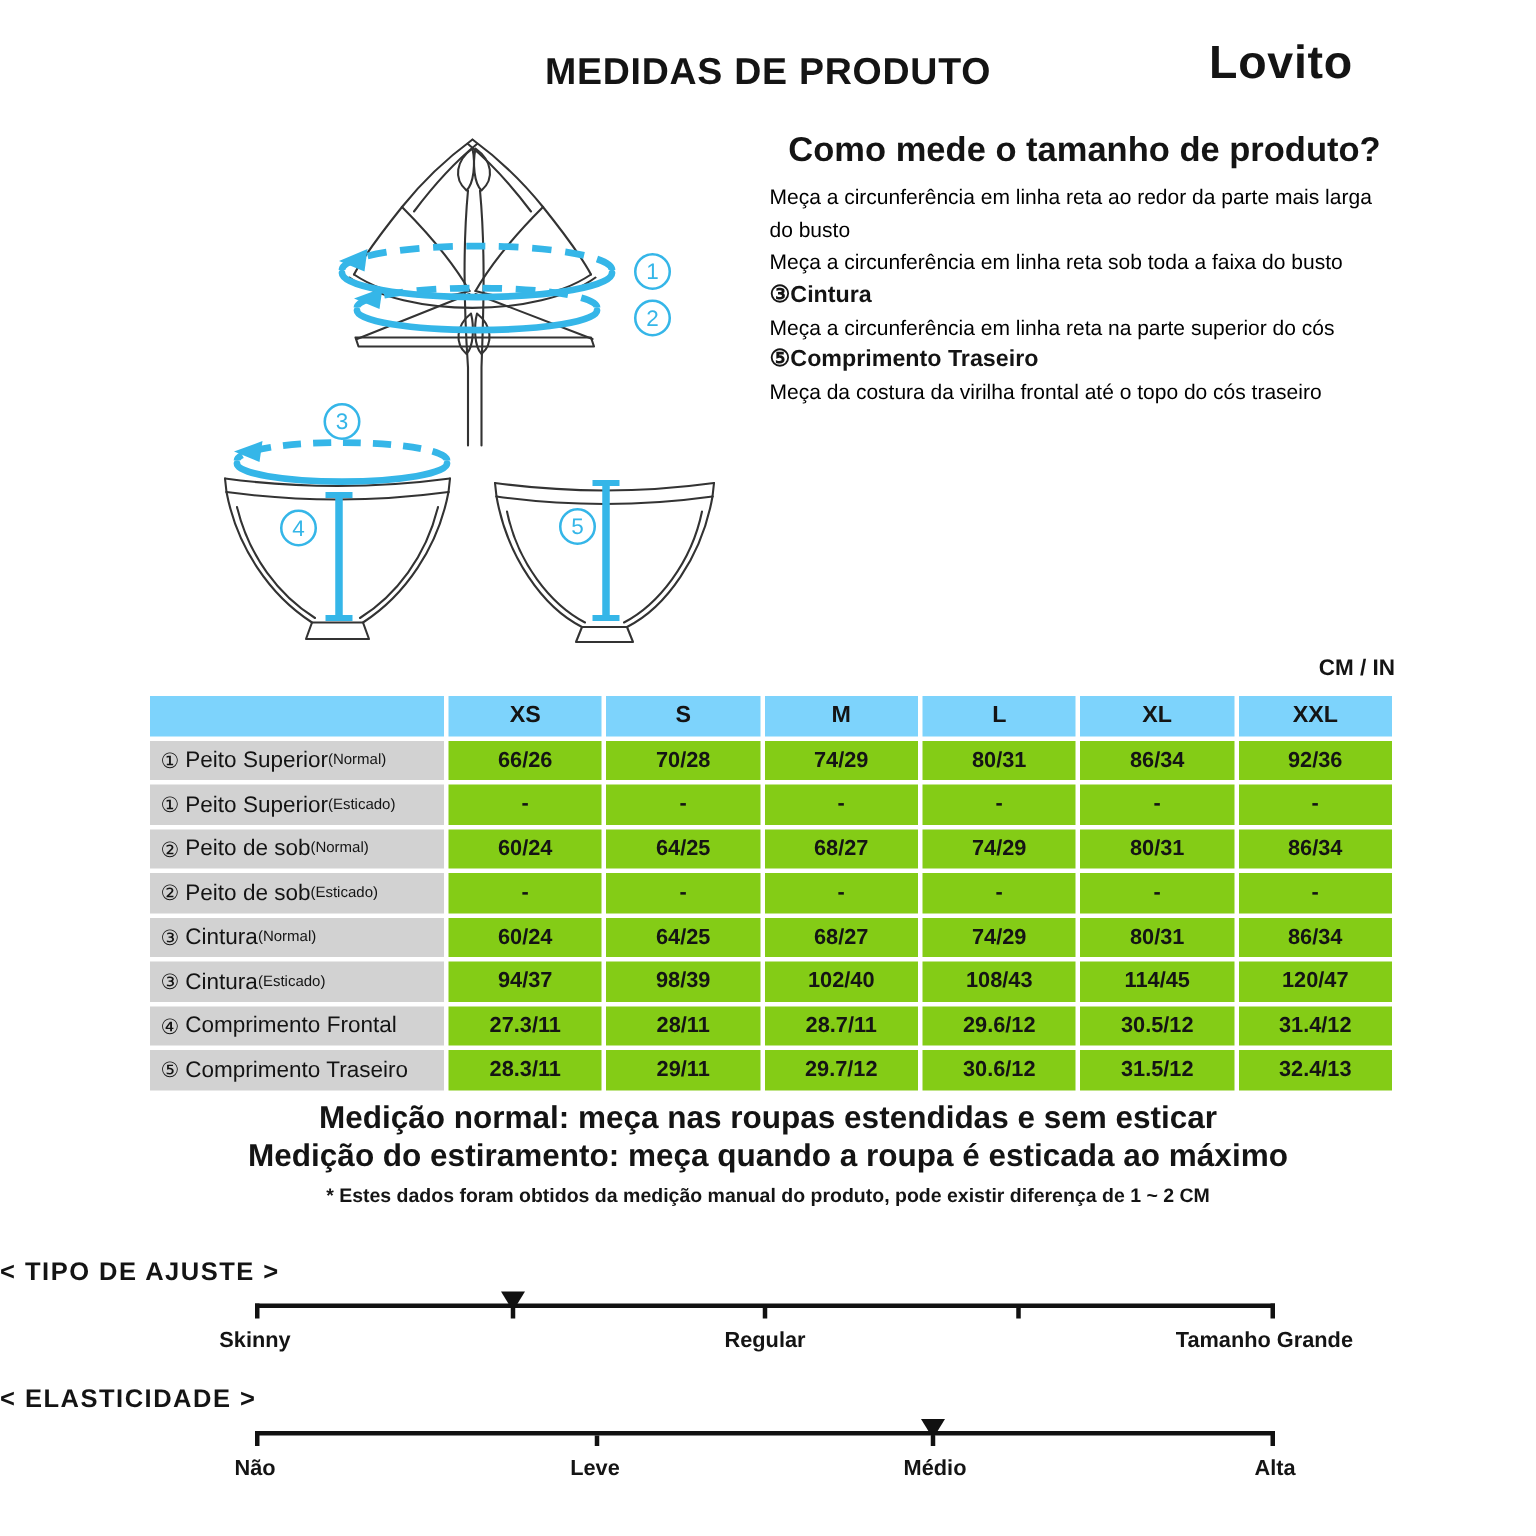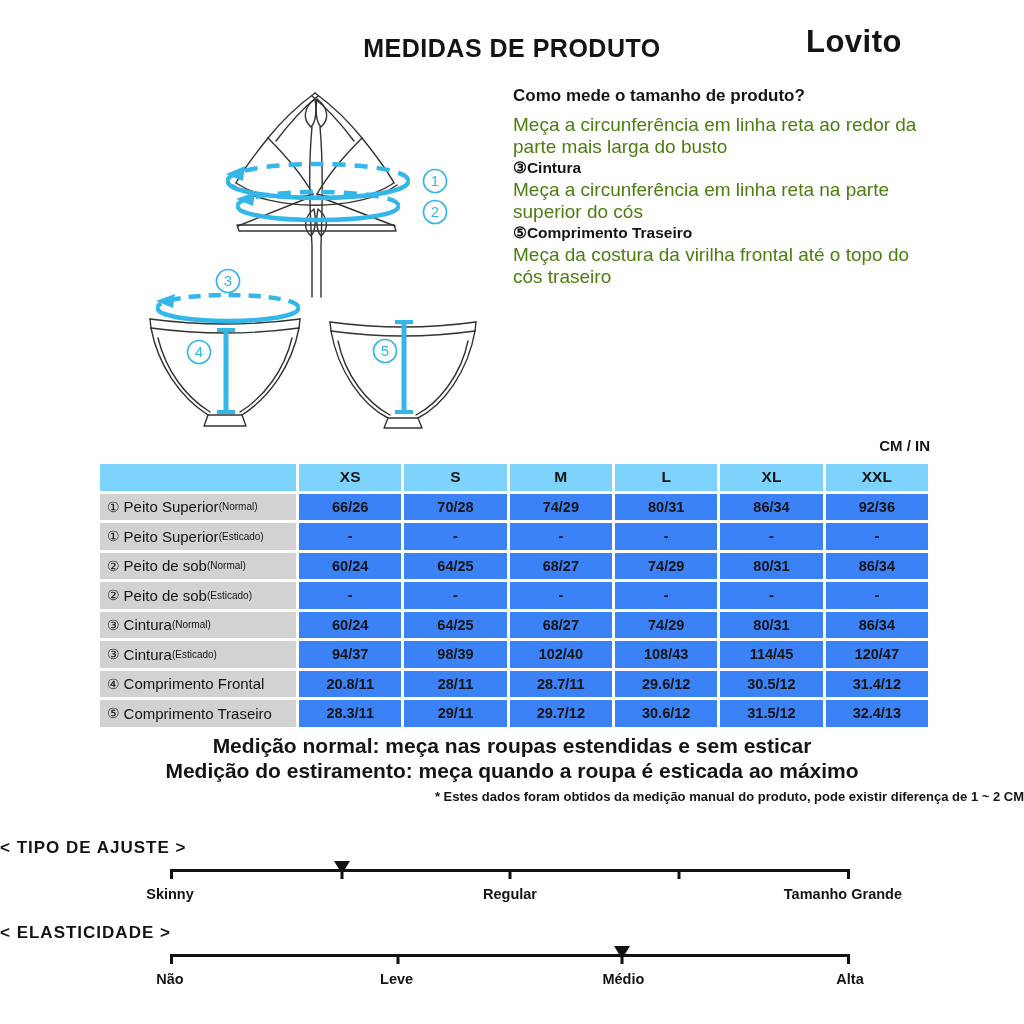--- a/index.html
+++ b/index.html
@@ -9,39 +9,39 @@
   
   .title{position:absolute;top:34px;left:50%;transform:translateX(-50%);
          font-size:25px;font-weight:bold;letter-spacing:.5px;white-space:nowrap;}
   .brand{position:absolute;top:24px;right:122px;font-size:31px;font-weight:bold;letter-spacing:.5px;}
 
   
   .illus{position:absolute;left:80px;top:75px;width:420px;height:360px;}
 
   
   .guide{position:absolute;left:513px;top:86px;width:420px;}
-  .gheading{font-size:17px;font-weight:bold;margin:0 0 8px 0;}
+  .gheading{font-size:23px;font-weight:bold;margin:0 0 8px 0;text-align:center;}
   .gtitle{font-size:15.5px;font-weight:bold;line-height:22px;}
-  .gdesc{font-size:19px;line-height:21.5px;color:#4d7c0f;}
+  .gdesc{font-size:14px;line-height:21.5px;color:#000000;}
   .unit{position:absolute;top:437px;right:94px;font-size:15px;font-weight:bold;}
 
   
   .stable{position:absolute;left:100px;top:464px;width:828px;display:grid;
           grid-template-columns:196px repeat(6,1fr);gap:3px;grid-auto-rows:26.5px;}
   .cell{display:flex;align-items:center;justify-content:center;box-sizing:border-box;}
   .cell.h{background:#7dd3fc;font-weight:bold;font-size:15.5px;}
   .cell.l{background:#d2d2d2;justify-content:flex-start;padding-left:7px;font-size:15px;}
-  .cell.v{background:#3b82f6;font-weight:bold;font-size:14.5px;}
+  .cell.v{background:#84cc16;font-weight:bold;font-size:14.5px;}
   .cnum{font-size:14px;margin-right:4px;}
   .rsub{font-size:10px;}
 
   
   .notes{position:absolute;top:733px;left:0;width:1024px;text-align:center;}
   .note{font-size:21px;font-weight:bold;line-height:25px;margin:0;}
-  .disclaimer{font-size:13px;font-weight:bold;margin:6px 0 0 0;text-align:right;}
+  .disclaimer{font-size:13px;font-weight:bold;margin:6px 0 0 0;}
 
   
   .slider{position:absolute;left:0;width:1024px;height:80px;}
   .slider-title{position:absolute;top:0;left:0;width:100%;text-align:left;
                 font-size:17px;font-weight:bold;letter-spacing:1px;}
   .track{position:absolute;top:31px;left:170px;width:680px;height:10px;box-sizing:border-box;
          border-top:3px solid #111;border-left:3px solid #111;border-right:3px solid #111;}
   .tick{position:absolute;top:0;width:3px;height:7px;background:#111;transform:translateX(-50%);}
   .marker{position:absolute;top:-11px;width:0;height:0;transform:translateX(-50%);
           border-left:8px solid transparent;border-right:8px solid transparent;border-top:13px solid #111;}
@@ -158,20 +158,21 @@
     </g>
   </svg>
 
   <div class="guide">
     <p class="gheading">Como mede o tamanho de produto?</p>
 
     <div class="gitem">
       <div class="gdesc">Meça a circunferência em linha reta ao redor da parte mais larga do busto</div>
     </div>
     <div class="gitem">
+      <div class="gdesc">Meça a circunferência em linha reta sob toda a faixa do busto</div>
     </div>
     <div class="gitem">
       <div class="gtitle"><span>③</span><span>Cintura</span></div>
       <div class="gdesc">Meça a circunferência em linha reta na parte superior do cós</div>
     </div>
     <div class="gitem">
       <div class="gtitle"><span>⑤</span><span>Comprimento Traseiro</span></div>
       <div class="gdesc">Meça da costura da virilha frontal até o topo do cós traseiro</div>
     </div>
   </div>
@@ -257,21 +258,21 @@
     <div class="cell v">102/40</div>
     <div class="cell v">108/43</div>
     <div class="cell v">114/45</div>
     <div class="cell v">120/47</div>
 
     <div class="cell l">
         <span class="cnum">④</span>
         <span class="rname">Comprimento Frontal</span>
         <span class="rsub"></span>
       </div>
-    <div class="cell v">20.8/11</div>
+    <div class="cell v">27.3/11</div>
     <div class="cell v">28/11</div>
     <div class="cell v">28.7/11</div>
     <div class="cell v">29.6/12</div>
     <div class="cell v">30.5/12</div>
     <div class="cell v">31.4/12</div>
 
     <div class="cell l">
         <span class="cnum">⑤</span>
         <span class="rname">Comprimento Traseiro</span>
         <span class="rsub"></span>

